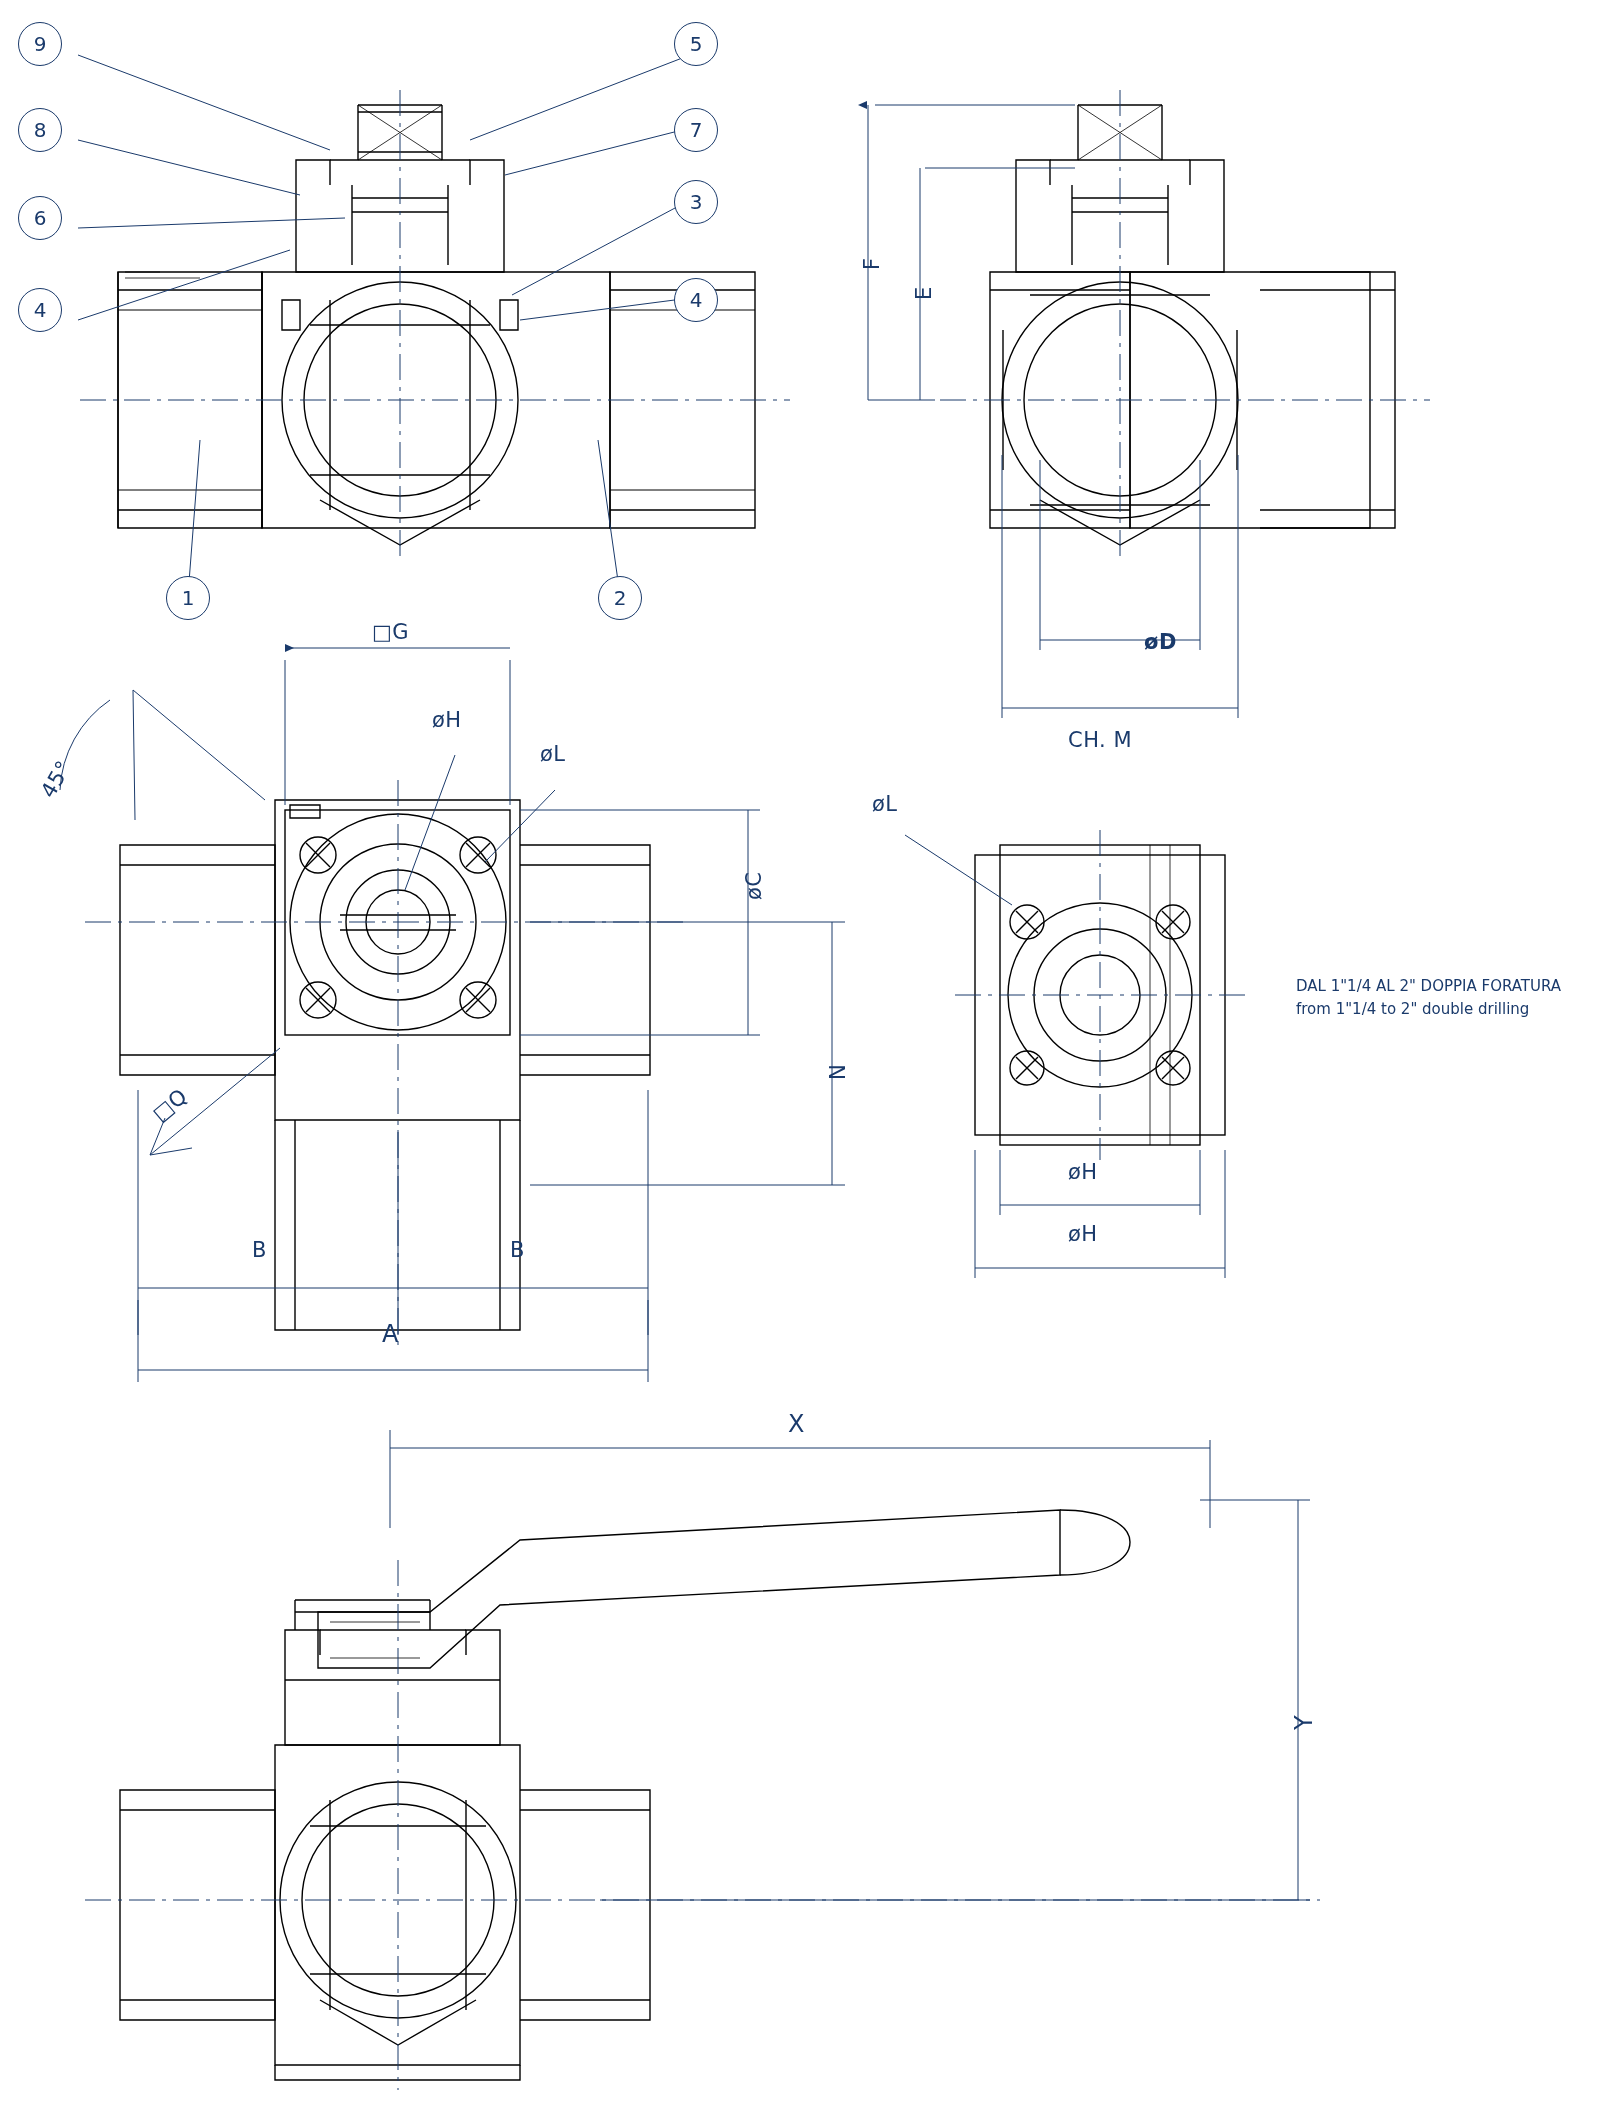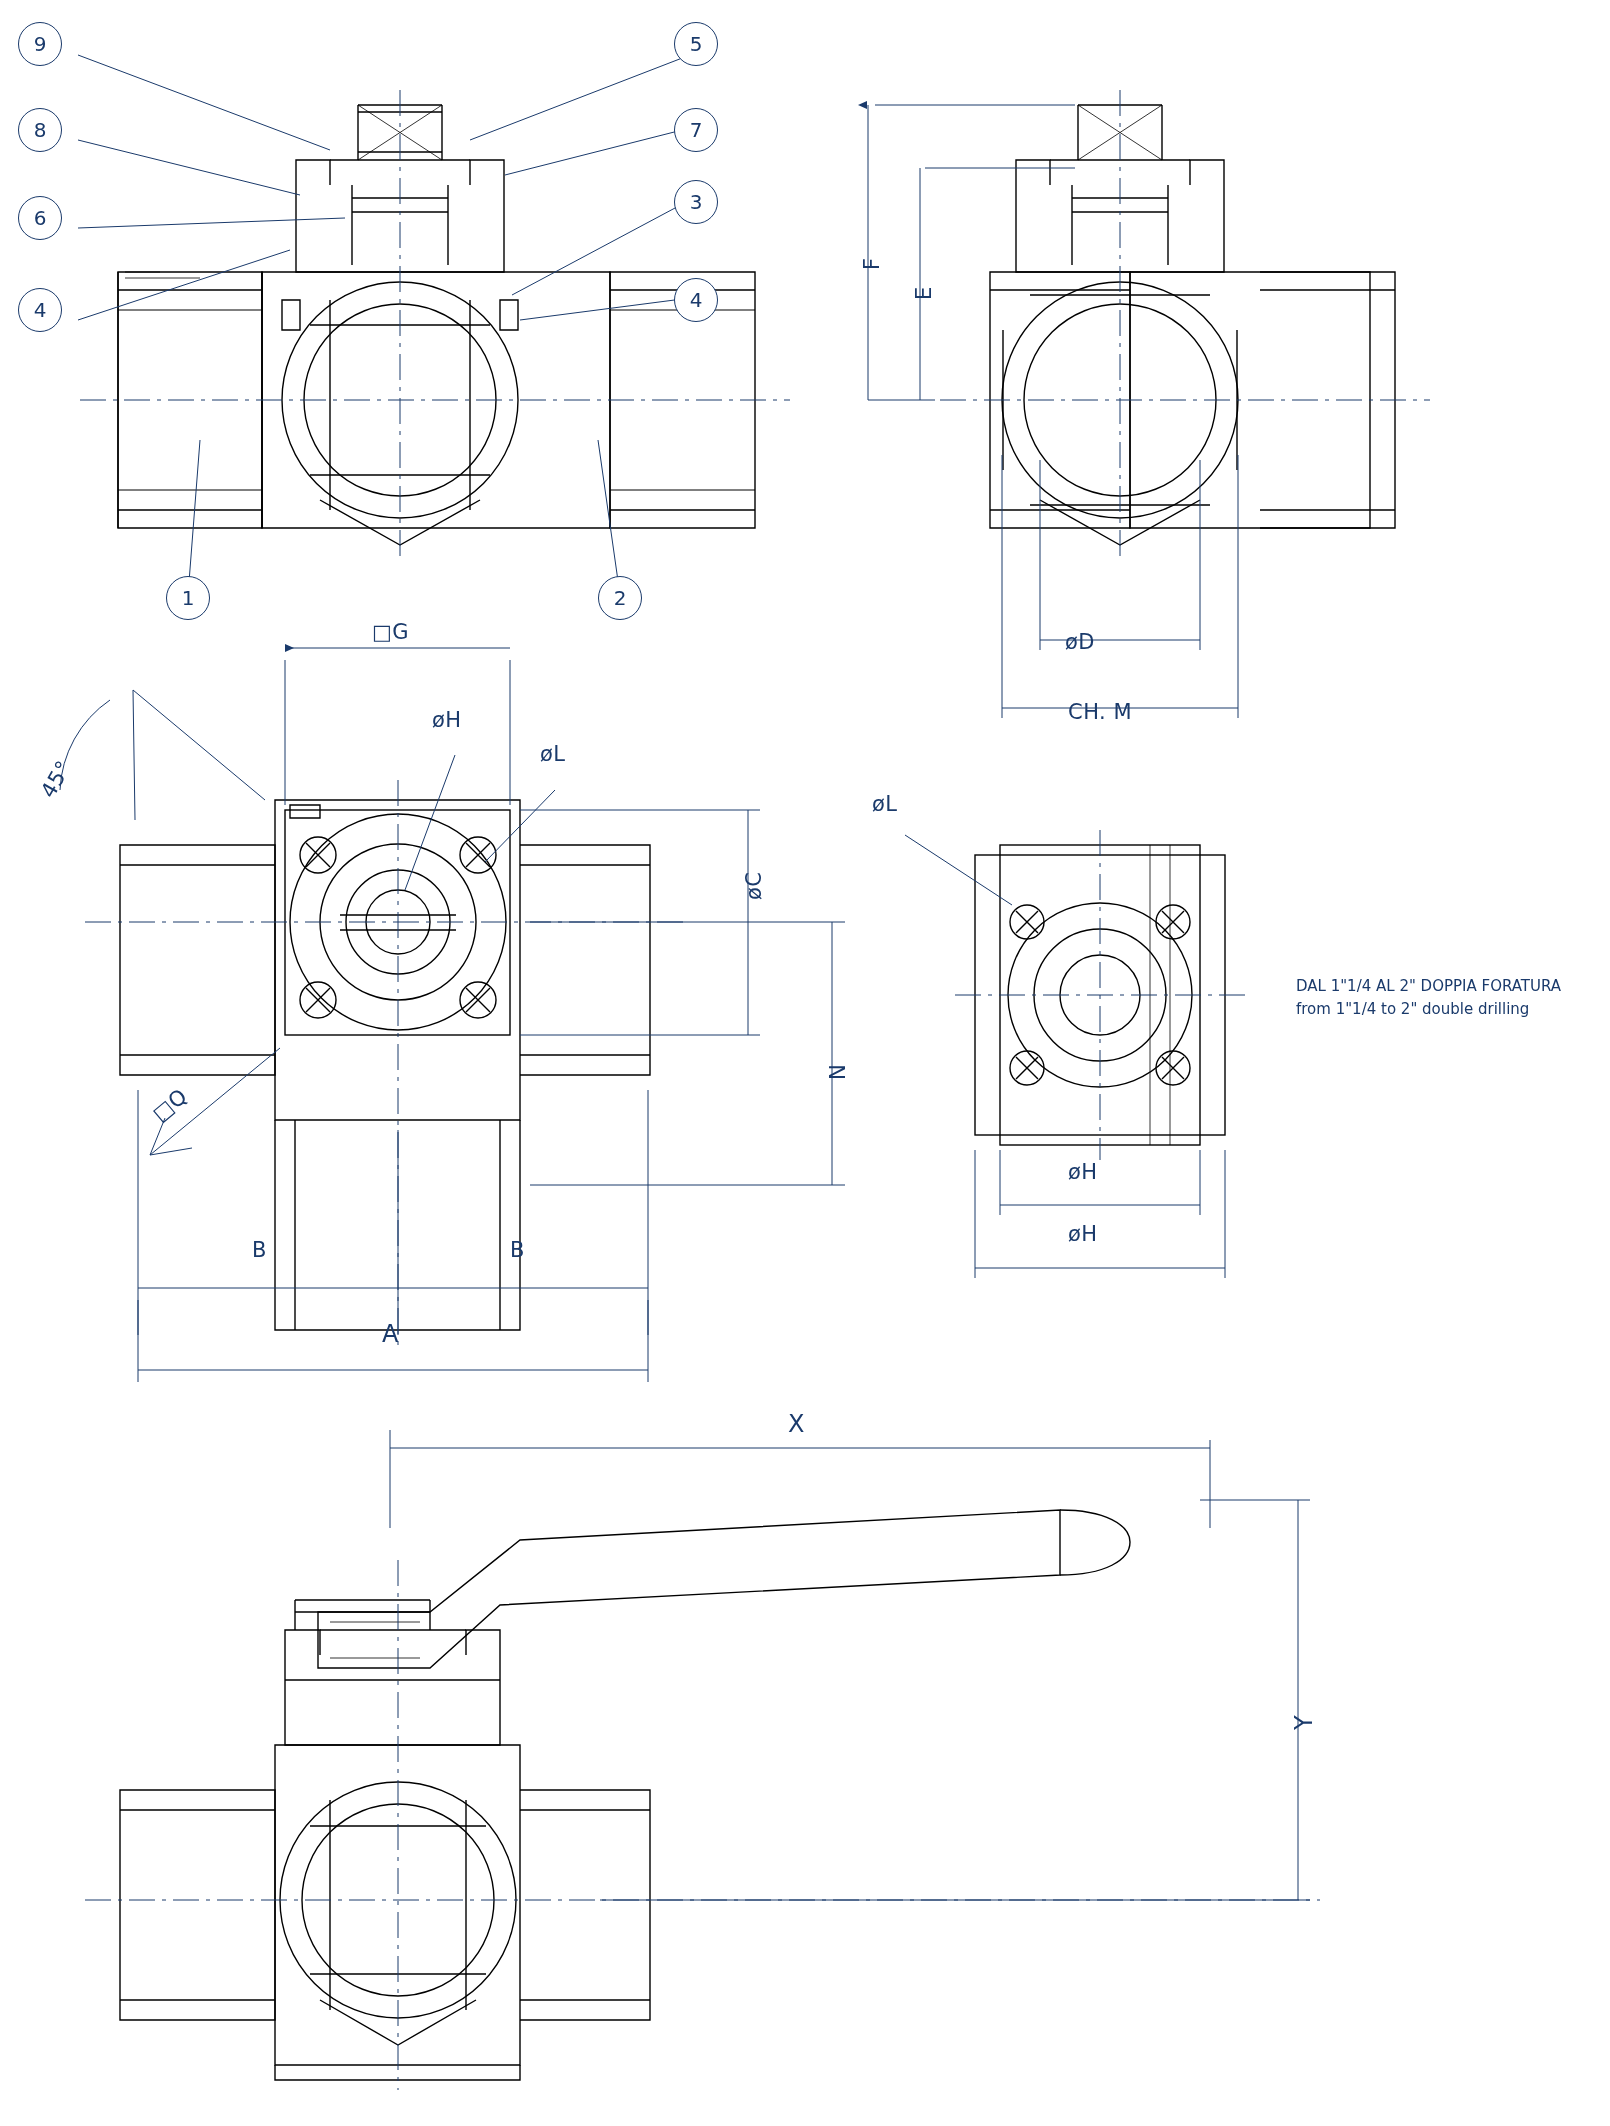--- a/index.html
+++ b/index.html
@@ -287,22 +287,22 @@
     </div>
   <div class="bal" style="left:674px;top:278px;">
       <span>4</span>
     </div>
   <div class="bal" style="left:598px;top:576px;">
       <span>2</span>
     </div>
 
   <div class="txt rot" style="left:860px;top:270px;transform:rotate(-90deg);">F</div>
   <div class="txt rot" style="left:912px;top:300px;transform:rotate(-90deg);">E</div>
-  <div class="txt" style="left:1065px;top:630px;">øD</div>
-  <div class="txt" style="left:1068px;top:700px;">CH. M</div>
+  <div class="txt" style="left:1144px;top:630px;font-weight:bold;">øD</div>
+  <div class="txt" style="left:1068px;top:728px;">CH. M</div>
 
   <div class="txt" style="left:372px;top:620px;">□G</div>
   <div class="txt" style="left:432px;top:708px;">øH</div>
   <div class="txt" style="left:540px;top:742px;">øL</div>
   <div class="txt rot" style="left:742px;top:900px;transform:rotate(-90deg);">øC</div>
   <div class="txt rot" style="left:826px;top:1080px;transform:rotate(-90deg);">N</div>
   <div class="txt rot" style="left:148px;top:1108px;transform:rotate(-40deg);">□Q</div>
   <div class="txt rot" style="left:36px;top:790px;transform:rotate(-60deg);">45°</div>
   <div class="txt" style="left:252px;top:1238px;">B</div>
   <div class="txt" style="left:510px;top:1238px;">B</div>

